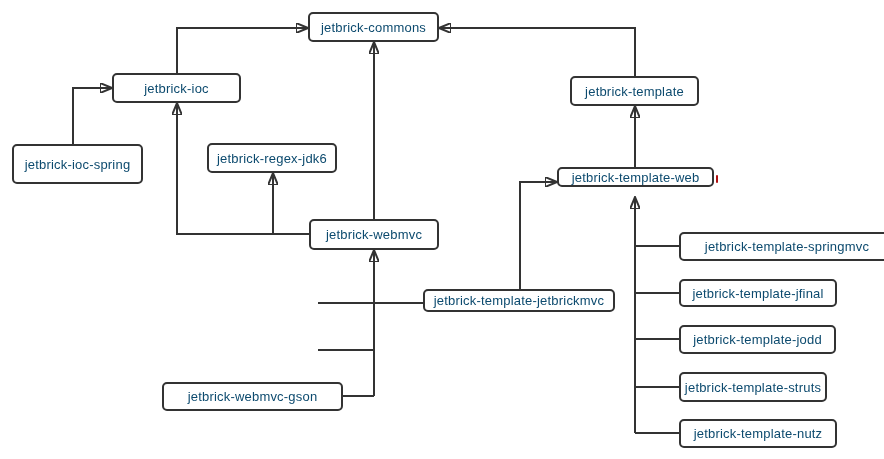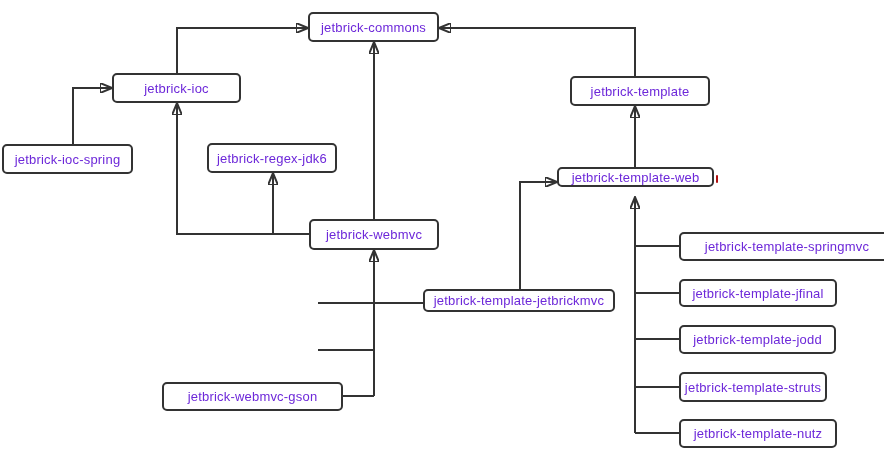--- a/index.html
+++ b/index.html
@@ -25,21 +25,21 @@
   .node {
     position: absolute;
     box-sizing: border-box;
     border: 2px solid #333333;
     border-radius: 5px;
     background: #ffffff;
     display: flex;
     align-items: center;
     justify-content: center;
     font-size: 13px;
-    color: #6d28d9;
+    color: #0c4a6e;
     letter-spacing: 0.2px;
     white-space: nowrap;
     cursor: default;
   }
   .caret {
     position: absolute;
     left: 716px;
     top: 175px;
     width: 2px;
     height: 8px;
@@ -75,23 +75,23 @@
     <path d="M318,396 L374,396"></path>
     <path d="M635,246 L679,246"></path>
     <path d="M635,293 L679,293"></path>
     <path d="M635,339 L679,339"></path>
     <path d="M635,387 L679,387"></path>
     <path d="M635,433 L679,433"></path>
   </svg>
 
   <div class="node" style="left:308px;top:12px;width:131px;height:30px">jetbrick-commons</div>
   <div class="node" style="left:112px;top:73px;width:129px;height:30px">jetbrick-ioc</div>
-  <div class="node" style="left:2px;top:144px;width:131px;height:30px">jetbrick-ioc-spring</div>
+  <div class="node" style="left:12px;top:144px;width:131px;height:40px">jetbrick-ioc-spring</div>
   <div class="node" style="left:207px;top:143px;width:130px;height:30px">jetbrick-regex-jdk6</div>
-  <div class="node" style="left:570px;top:76px;width:140px;height:30px">jetbrick-template</div>
+  <div class="node" style="left:570px;top:76px;width:129px;height:30px">jetbrick-template</div>
   <div class="node" style="left:557px;top:167px;width:157px;height:20px">jetbrick-template-web</div>
   <div class="node" style="left:309px;top:219px;width:130px;height:31px">jetbrick-webmvc</div>
   <div class="node" style="left:162px;top:382px;width:181px;height:29px">jetbrick-webmvc-gson</div>
   <div class="node" style="left:423px;top:289px;width:192px;height:23px">jetbrick-template-jetbrickmvc</div>
   <div class="node" style="left:679px;top:232px;width:216px;height:29px">jetbrick-template-springmvc</div>
   <div class="node" style="left:679px;top:279px;width:158px;height:28px">jetbrick-template-jfinal</div>
   <div class="node" style="left:679px;top:325px;width:157px;height:29px">jetbrick-template-jodd</div>
   <div class="node" style="left:679px;top:372px;width:148px;height:30px">jetbrick-template-struts</div>
   <div class="node" style="left:679px;top:419px;width:158px;height:29px">jetbrick-template-nutz</div>
 

